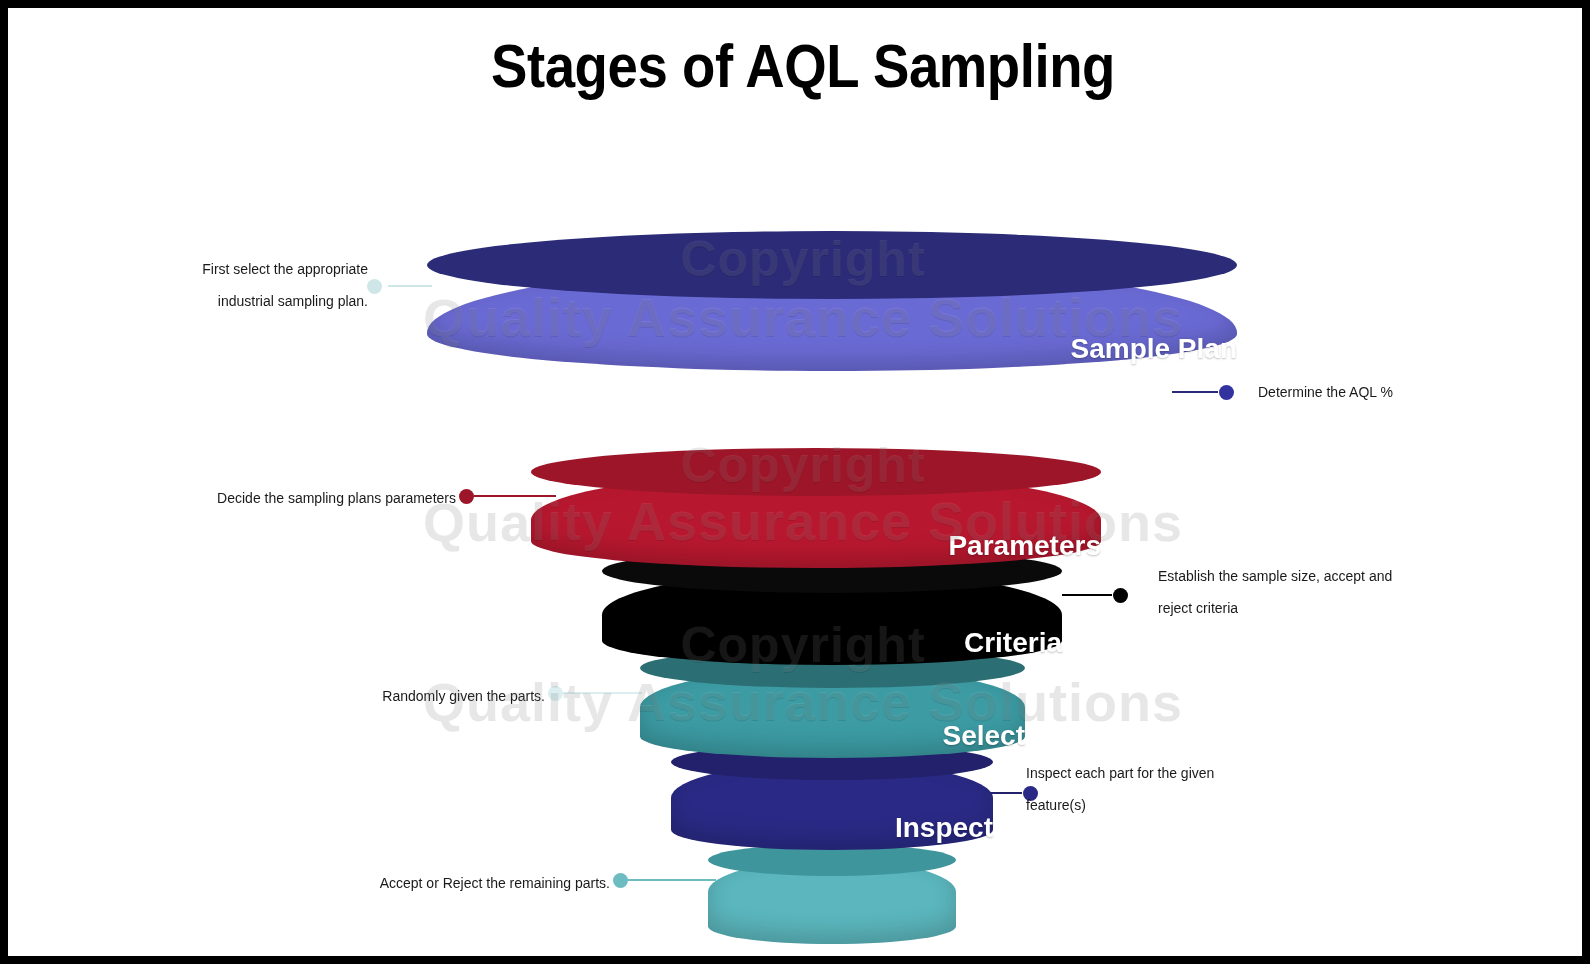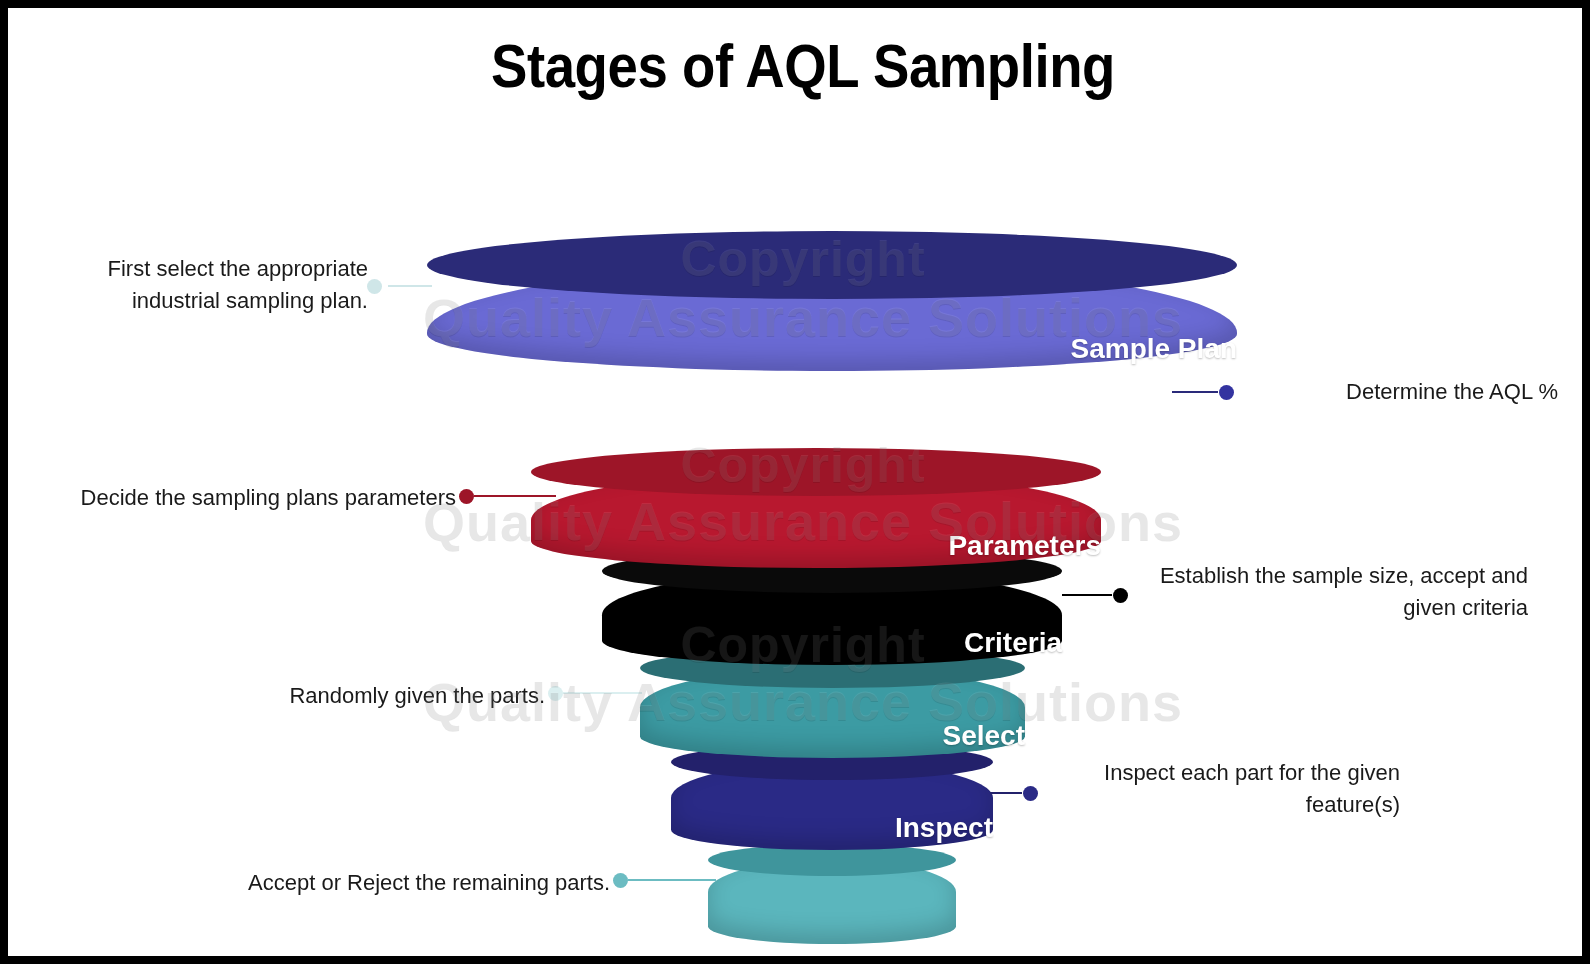--- a/index.html
+++ b/index.html
@@ -103,27 +103,27 @@
     white-space: nowrap;
   }
 
   
   .callout {
     position: absolute;
     z-index: 8;
   }
   .callout-text {
     position: absolute;
-    font-size: 22px;
+    font-size: 14px;
     color: #1a1a1a;
     line-height: 32px;
     white-space: pre-line;
   }
   .callout-text.right-align { text-align: right; }
-  .callout-text.left-align  { text-align: right; }
+  .callout-text.left-align  { text-align: left; }
 
   .connector-line {
     position: absolute;
     height: 2px;
   }
   .connector-dot {
     position: absolute;
     border-radius: 50%;
     width: 15px;
     height: 15px;
@@ -174,41 +174,41 @@
       </div>
       <div class="cyl" style="left: 594px; top: 541px; width: 460px; height: 116px; z-index: 7;">
         <div class="cyl-body" style="top: 22px; height: 94px; background: rgb(0, 0, 0); border-radius: 50% / 47% 47% 26% 26%; box-shadow: rgba(0, 0, 0, 0.18) 0px -10px 22px inset;"></div>
         <div class="cyl-top" style="height: 44px; background: rgb(10, 10, 10);"></div>
         <div class="cyl-label">Criteria</div>
       </div>
       <div class="callout">
         <div class="connector-line" style="left: 1054px; width: 50px; top: 586px; background: rgb(0, 0, 0);"></div>
         <div class="connector-dot" style="left: 1105px; top: 580px; background: rgb(0, 0, 0);"></div>
         <div class="callout-text left-align" style="left: 1150px; top: 552px; width: 370px;">Establish the sample size, accept and
-given criteria</div>
+reject criteria</div>
       </div>
       <div class="cyl" style="left: 632px; top: 640px; width: 385px; height: 110px; z-index: 6;">
         <div class="cyl-body" style="top: 20px; height: 90px; background: rgb(60, 155, 163); border-radius: 50% / 44% 44% 24% 24%; box-shadow: rgba(0, 0, 0, 0.18) 0px -10px 22px inset;"></div>
         <div class="cyl-top" style="height: 40px; background: rgb(43, 110, 116);"></div>
         <div class="cyl-label">Select</div>
       </div>
       <div class="callout">
         <div class="connector-line" style="left: 555px; width: 79px; top: 684px; background: rgb(219, 239, 240);"></div>
         <div class="connector-dot" style="left: 540px; top: 678px; background: rgb(219, 239, 240);"></div>
         <div class="callout-text right-align" style="left: 210px; top: 672px; width: 327px;">Randomly given the parts.</div>
       </div>
       <div class="cyl" style="left: 663px; top: 736px; width: 322px; height: 106px; z-index: 5;">
         <div class="cyl-body" style="top: 18px; height: 88px; background: rgb(42, 42, 134); border-radius: 50% / 41% 41% 23% 23%; box-shadow: rgba(0, 0, 0, 0.18) 0px -10px 22px inset;"></div>
         <div class="cyl-top" style="height: 36px; background: rgb(35, 33, 107);"></div>
         <div class="cyl-label">Inspect</div>
       </div>
       <div class="callout">
         <div class="connector-line" style="left: 982px; width: 32px; top: 784px; background: rgb(35, 33, 107);"></div>
         <div class="connector-dot" style="left: 1015px; top: 778px; background: rgb(42, 42, 134);"></div>
-        <div class="callout-text left-align" style="left: 1042px; top: 749px; width: 350px;">Inspect each part for the given
+        <div class="callout-text left-align" style="left: 1018px; top: 749px; width: 350px;">Inspect each part for the given
 feature(s)</div>
       </div>
       <div class="cyl" style="left: 700px; top: 836px; width: 248px; height: 100px; z-index: 4;">
         <div class="cyl-body" style="top: 16px; height: 84px; background: rgb(91, 182, 189); border-radius: 50% / 38% 38% 21% 21%; box-shadow: rgba(0, 0, 0, 0.18) 0px -10px 22px inset;"></div>
         <div class="cyl-top" style="height: 32px; background: rgb(63, 149, 156);"></div>
       </div>
       <div class="callout">
         <div class="connector-line" style="left: 620px; width: 88px; top: 871px; background: rgb(108, 188, 194);"></div>
         <div class="connector-dot" style="left: 605px; top: 865px; background: rgb(108, 188, 194);"></div>
         <div class="callout-text right-align" style="left: 190px; top: 859px; width: 412px;">Accept or Reject the remaining parts.</div>

